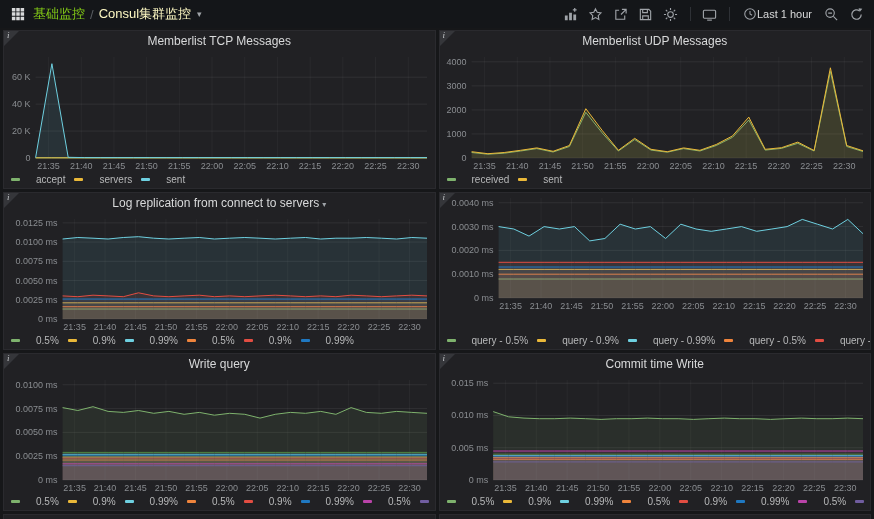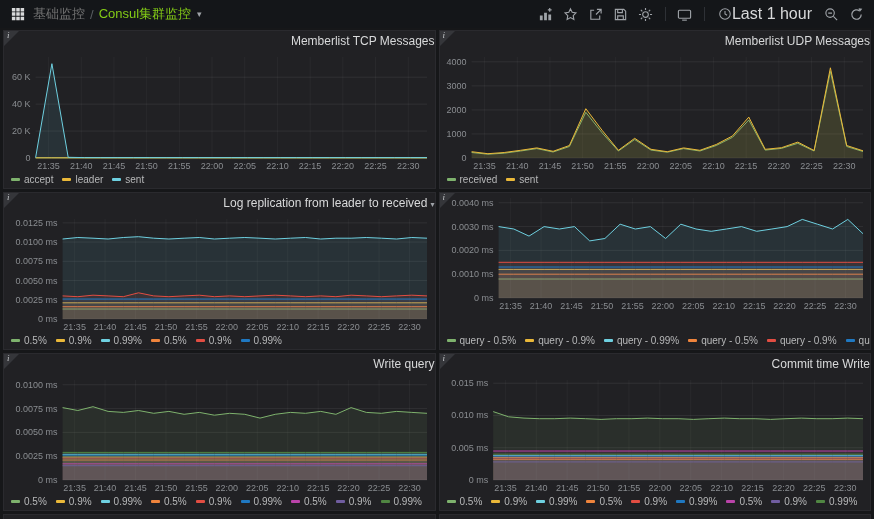--- a/index.html
+++ b/index.html
@@ -2,44 +2,44 @@
 <html><head>
 <meta charset="utf-8">
 <style>
   *{margin:0;padding:0;box-sizing:border-box}
   html,body{width:874px;height:519px;overflow:hidden;background:#161719;
     font-family:"Liberation Sans",sans-serif;color:#d8d9da}
   
   .navbar{height:28px;display:flex;align-items:center;padding:0 8px;background:#141619;gap:5px}
   .nav-icon{width:20px;height:20px;display:flex;align-items:center;justify-content:center;cursor:pointer}
   .nav-icon svg{display:block}
-  .crumb-folder{font-size:13px;color:#737373;cursor:pointer}
+  .crumb-folder{font-size:13px;color:#84cc16;cursor:pointer}
   .crumb-sep{font-size:13px;color:#5a5e63}
-  .crumb-title{font-size:13px;color:#84cc16;cursor:pointer}
+  .crumb-title{font-size:13px;color:#fef9c3;cursor:pointer}
   .crumb-caret{font-size:9px;color:#9fa3a8;cursor:pointer;margin-left:1px}
   .nav-spacer{flex:1}
   .nav-divider{width:1px;height:14px;background:#2e3136;margin:0 4px}
-  .time-picker{display:flex;align-items:center;font-size:16px;color:#d8d9da;cursor:pointer;padding:0 4px}
+  .time-picker{display:flex;align-items:center;font-size:11px;color:#d8d9da;cursor:pointer;padding:0 4px}
   
   .grid{display:grid;grid-template-columns:1fr 1fr;grid-template-rows:159px 158px 158px 8px;
     gap:3px;padding:2px 3px}
   .panel{background:#212124;border:1px solid #2a2a2e;position:relative;display:flex;
     flex-direction:column;min-width:0;overflow:hidden}
   .stub-panel{background:#212124;border:1px solid #2a2a2e;position:relative;overflow:hidden}
   .panel-corner{position:absolute;top:0;left:0;width:0;height:0;
     border-top:15px solid #35363a;border-right:15px solid transparent;cursor:pointer}
   .panel-corner i{position:absolute;top:-16px;left:3px;font-size:9px;font-style:italic;
     color:#c3c5c8;font-family:"Liberation Serif",serif}
-  .panel-title{height:21px;line-height:21px;text-align:right;font-size:12px;font-weight:500;
+  .panel-title{height:21px;line-height:21px;text-align:center;font-size:12px;font-weight:500;
     color:#d8d9da;cursor:pointer;white-space:nowrap;overflow:hidden}
   .panel-title .caret{font-size:8px;color:#9fa3a8;margin-left:3px}
   .chart{flex:1;min-height:0}
   .legend{height:17px;display:flex;align-items:center;gap:9px;padding:0 7px;font-size:10px;
     color:#b7b8b9;overflow:hidden;white-space:nowrap}
-  .legend-item{display:inline-flex;align-items:center;gap:4px;cursor:pointer}
+  .legend-item{display:inline-flex;align-items:center;gap:16px;cursor:pointer}
   .swatch{width:9px;height:3px;border-radius:1px;display:inline-block}
 </style>
 </head>
 <body>
 
 <div class="navbar">
   <span class="nav-icon">
     <svg width="14" height="14" viewBox="0 0 16 16">
       <path fill="#d8d9da" d="M1 1h4v4H1zM6 1h4v4H6zM11 1h4v4h-4zM1 6h4v4H1zM6 6h4v4H6zM11 6h4v4h-4zM1 11h4v4H1zM6 11h4v4H6zM11 11h4v4h-4z"></path>
     </svg>
@@ -155,21 +155,21 @@
           <path d="M31.6 105.6L47.9 11.7L64.2 105.3L80.5 105.6L96.8 105.6L113.1 105.6L129.4 105.6L145.8 105.6L162.1 105.6L178.4 105.6L194.7 105.6L211.0 105.6L227.3 105.6L243.6 105.6L259.9 105.6L276.2 105.6L292.5 105.6L308.8 105.6L325.2 105.6L341.5 105.6L357.8 105.6L374.1 105.6L390.4 105.6L406.7 105.6L423.0 105.6L423 106L31.6 106Z" fill="#6ED0E0" fill-opacity="0.10" stroke="none"></path>
           <path d="M31.6 105.6L47.9 11.7L64.2 105.3L80.5 105.6L96.8 105.6L113.1 105.6L129.4 105.6L145.8 105.6L162.1 105.6L178.4 105.6L194.7 105.6L211.0 105.6L227.3 105.6L243.6 105.6L259.9 105.6L276.2 105.6L292.5 105.6L308.8 105.6L325.2 105.6L341.5 105.6L357.8 105.6L374.1 105.6L390.4 105.6L406.7 105.6L423.0 105.6" fill="none" stroke="#6ED0E0" stroke-width="1"></path>
         </svg></div>
     <div class="legend">
         <span class="legend-item">
           <span class="swatch" style="background: rgb(126, 178, 109);"></span>
           <span>accept</span>
         </span>
         <span class="legend-item">
           <span class="swatch" style="background: rgb(234, 184, 57);"></span>
-          <span>leader</span>
+          <span>servers</span>
         </span>
         <span class="legend-item">
           <span class="swatch" style="background: rgb(110, 208, 224);"></span>
           <span>sent</span>
         </span>
       </div>
   </div>
 
   <div class="panel">
     <div class="panel-corner">
@@ -226,21 +226,21 @@
           <span>sent</span>
         </span>
       </div>
   </div>
 
   <div class="panel">
     <div class="panel-corner">
         <i>i</i>
       </div>
     <div class="panel-title">
-      <span>Log replication from leader to received</span><span class="caret">▾</span>
+      <span>Log replication from connect to servers</span><span class="caret">▾</span>
     </div>
     <div class="chart"><svg width="431" height="118">
           <line x1="70.6252" y1="5" x2="70.6252" y2="105" stroke="rgba(255,255,255,0.04)"></line>
           <text x="70.6252" y="116" text-anchor="middle" fill="#8a8d91" font-size="9px">21:35</text>
           <line x1="101.06916363636364" y1="5" x2="101.06916363636364" y2="105" stroke="rgba(255,255,255,0.04)"></line>
           <text x="101.06916363636364" y="116" text-anchor="middle" fill="#8a8d91" font-size="9px">21:40</text>
           <line x1="131.51312727272727" y1="5" x2="131.51312727272727" y2="105" stroke="rgba(255,255,255,0.04)"></line>
           <text x="131.51312727272727" y="116" text-anchor="middle" fill="#8a8d91" font-size="9px">21:45</text>
           <line x1="161.95709090909088" y1="5" x2="161.95709090909088" y2="105" stroke="rgba(255,255,255,0.04)"></line>
           <text x="161.95709090909088" y="116" text-anchor="middle" fill="#8a8d91" font-size="9px">21:50</text>

